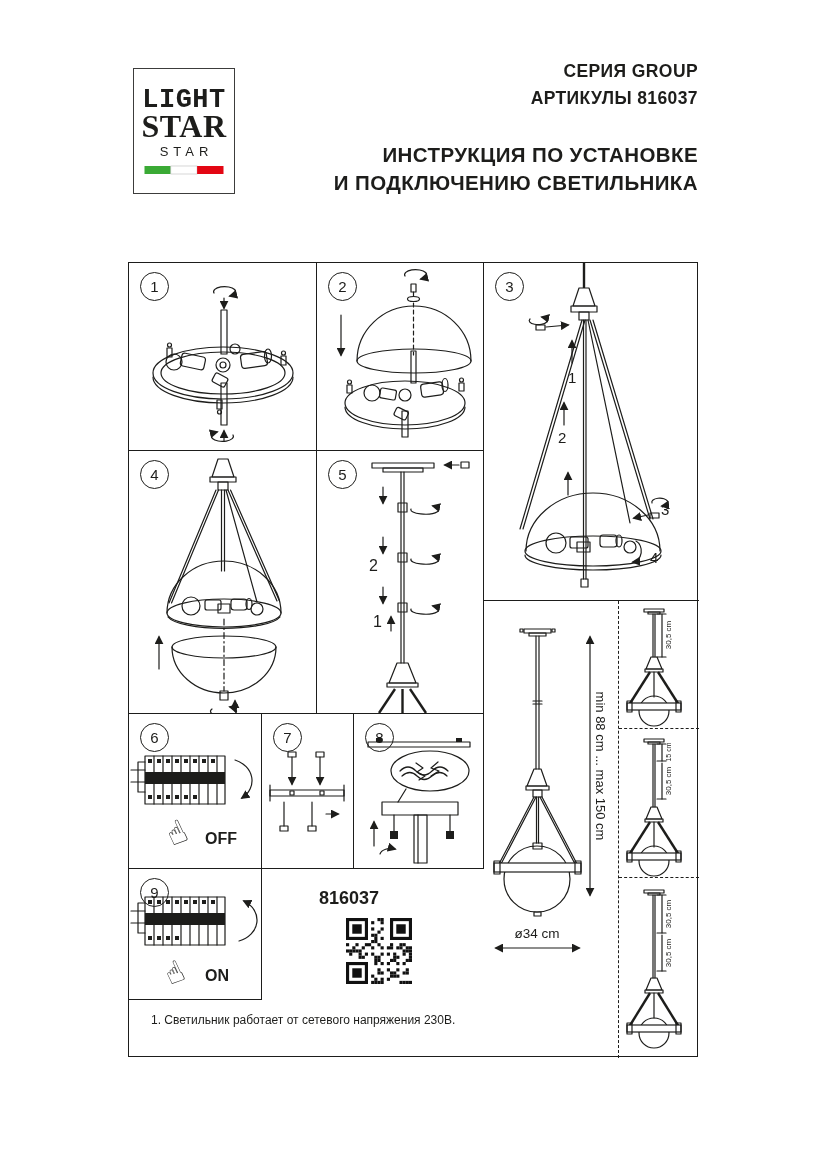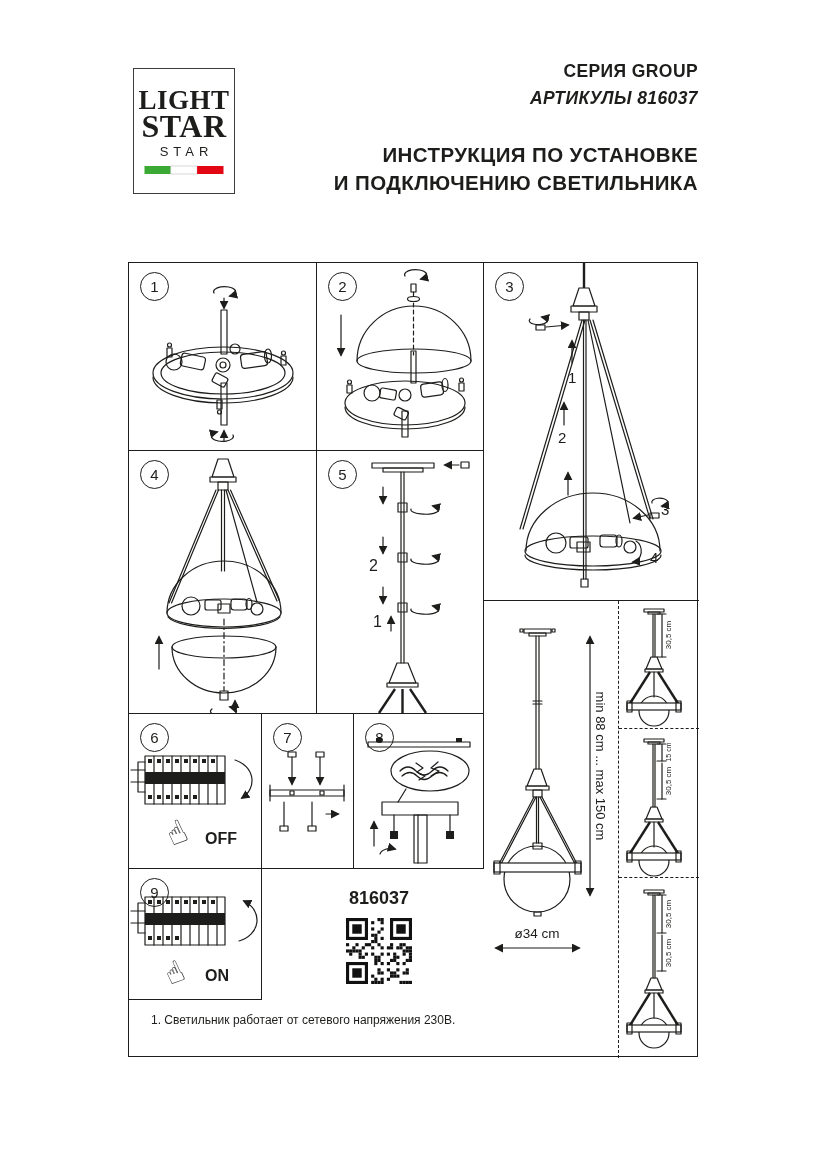--- a/index.html
+++ b/index.html
@@ -2,44 +2,44 @@
 <html><head>
 <meta charset="utf-8">
 <style>
   html,body{margin:0;padding:0;background:#fff;}
   .page{position:relative;width:826px;height:1169px;background:#fff;overflow:hidden;
         font-family:"Liberation Sans","DejaVu Sans",sans-serif;color:#1d1d1b;}
   .abs{position:absolute;}
   
   .logo-box{left:133px;top:68px;width:100px;height:124px;border:1.5px solid #3c3c3b;
             display:flex;flex-direction:column;align-items:center;justify-content:center;}
-  .logo-light{font-family:Liberation Serif, serif;font-weight:bold;
+  .logo-light{font-family:Liberation Mono, monospace;font-weight:bold;
               font-size:27px;line-height:24px;letter-spacing:.5px;}
   .logo-star{font-family:"Liberation Serif","DejaVu Serif",serif;font-weight:bold;
              font-size:32px;line-height:29px;letter-spacing:.5px;}
   .logo-group{font-size:13px;letter-spacing:5px;margin:3px 0 6px 5px;font-weight:400;}
   .hdr{right:128px;text-align:right;font-weight:bold;letter-spacing:.4px;white-space:nowrap;}
   .hdr-s{top:61px;font-size:17.5px;}
-  .hdr-a{top:88px;font-size:17.5px;font-style:italic;}
+  .hdr-a{top:88px;font-size:17.5px;}
   .hdr-i1{top:143px;font-size:20.5px;}
   .hdr-i2{top:171px;font-size:20.5px;}
   
   .sheet{left:128px;top:262px;width:570px;height:795px;border:1.5px solid #1d1d1b;box-sizing:border-box;}
   .cell{position:absolute;box-sizing:border-box;}
   .br{border-right:1.5px solid #1d1d1b;} .bb{border-bottom:1.5px solid #1d1d1b;}
   .brd{border-right:1.5px dashed #1d1d1b;} .bbd{border-bottom:1.5px dashed #1d1d1b;}
   .num{position:absolute;left:11px;top:9px;width:27px;height:27px;border:1.5px solid #1d1d1b;
        border-radius:50%;text-align:center;line-height:27px;font-size:15px;}
   .cell svg{position:absolute;left:0;top:0;}
   .ln{stroke:#1d1d1b;fill:none;stroke-width:1.2;stroke-linecap:round;stroke-linejoin:round;}
   .lt{stroke:#1d1d1b;fill:none;stroke-width:2.4;}
   .fl{fill:#1d1d1b;stroke:none;}
   .wh{fill:#fff;stroke:#1d1d1b;stroke-width:1.2;}
   svg text{font-family:"Liberation Sans","DejaVu Sans",sans-serif;fill:#1d1d1b;stroke:none;}
-  .qr-label{left:190px;top:625px;width:120px;text-align:center;font-size:18px;font-weight:bold;}
+  .qr-label{left:190px;top:625px;width:120px;text-align:left;font-size:18px;font-weight:bold;}
   .qr-wrap{left:217px;top:655px;width:66px;height:66px;}
   .notes{left:0;top:737px;width:488px;height:56px;padding:9px 0 0 22px;font-size:12px;line-height:22px;}
   .footer{left:0;top:1091px;width:826px;text-align:center;font-size:19.5px;font-weight:bold;letter-spacing:.3px;}
 </style>
 </head>
 <body>
 
 <div class="page">
 
   <svg width="0" height="0" style="position:absolute">

